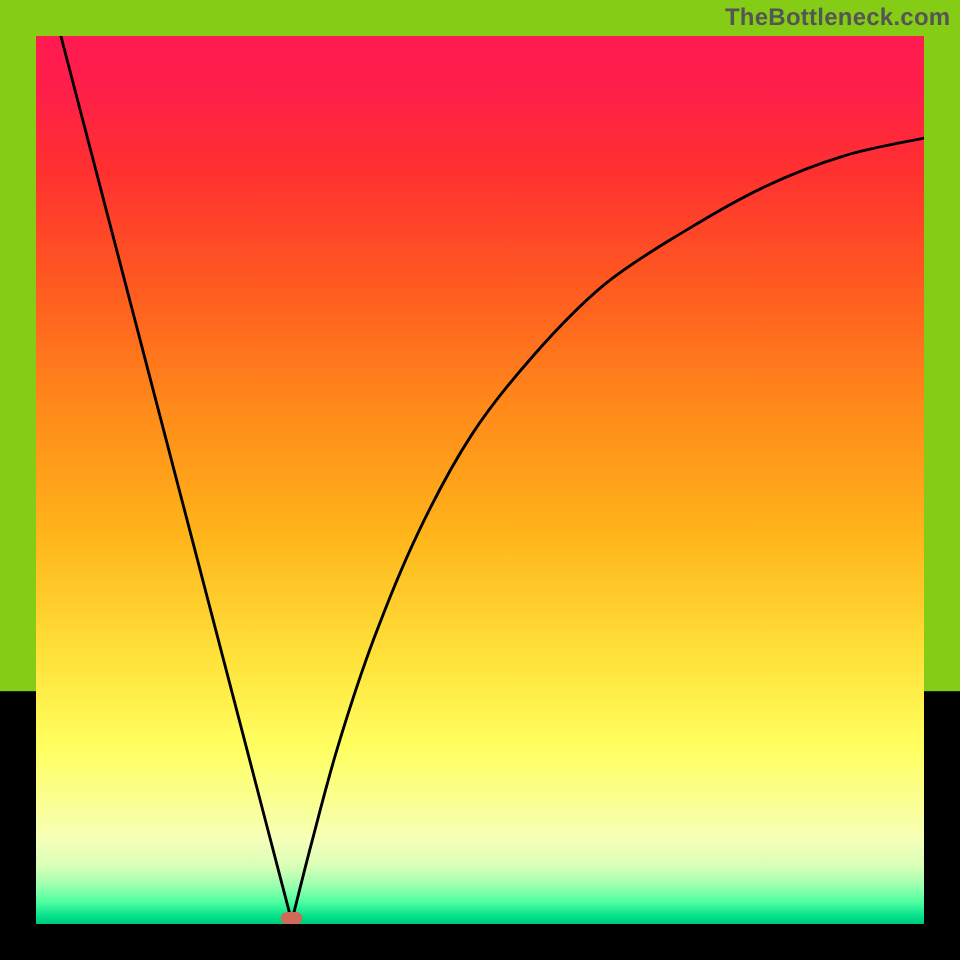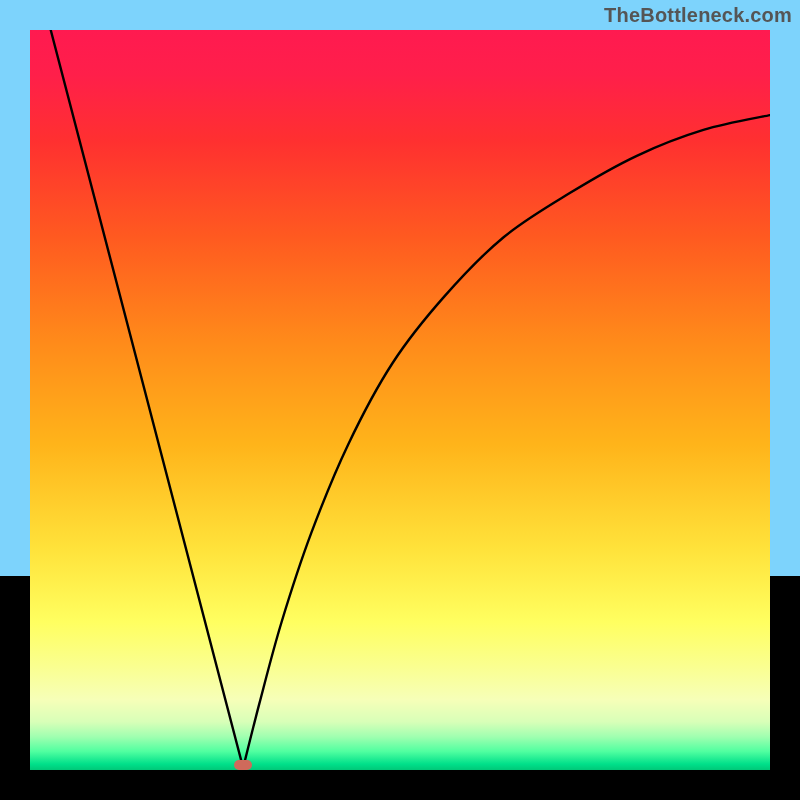--- a/index.html
+++ b/index.html
@@ -8,21 +8,21 @@
     width: 800px;
     height: 800px;
     background: #000;
     overflow: hidden;
     font-family: Arial, Helvetica, sans-serif;
   }
   .stage {
     position: relative;
     width: 800px;
     height: 576px;
-    background: #7dd3fc;
+    background: #84cc16;
   }
   .plot-area {
     position: absolute;
     left: 30px;
     top: 30px;
     width: 740px;
     height: 740px;
     overflow: hidden;
   }
   .gradient-bg {

